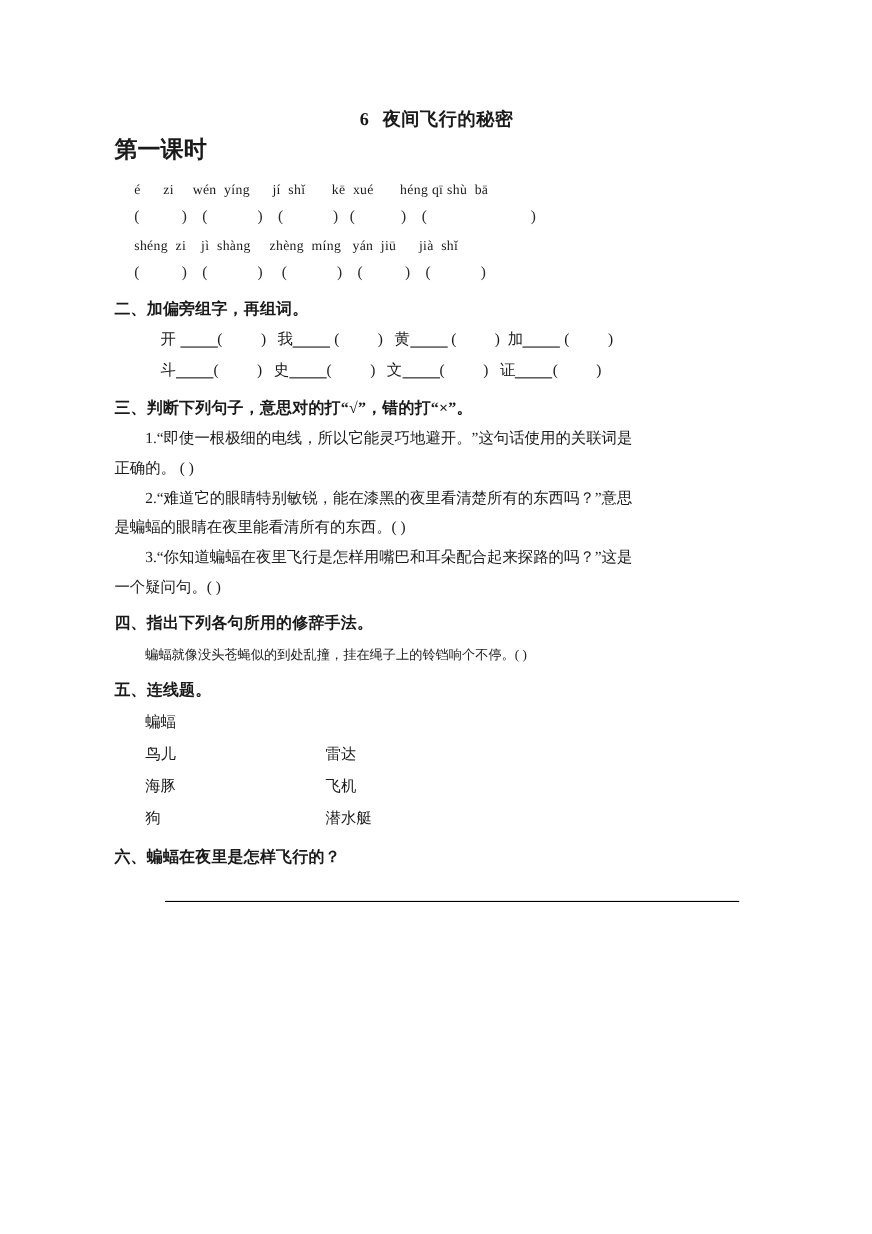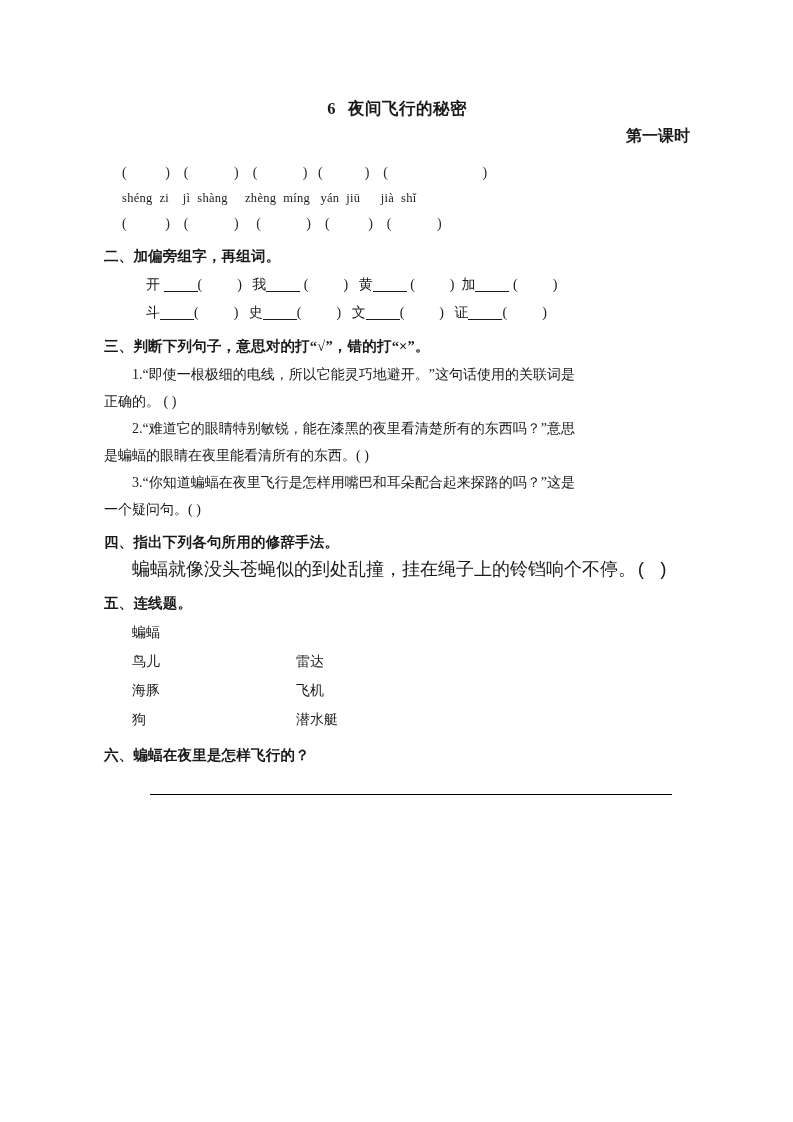--- a/index.html
+++ b/index.html
@@ -32,22 +32,22 @@
   .doc-title {
     text-align: center;
     font-size: 16.5px;
     font-weight: bold;
     letter-spacing: 0.5px;
     margin: 0 0 2px 0;
     line-height: 26px;
   }
   .doc-title .num { font-weight: bold; margin-right: 12px; font-family: "Liberation Serif", serif;}
   .doc-subtitle {
-    text-align: right;
-    font-size: 16px;
+    text-align: left;
+    font-size: 21px;
     font-weight: bold;
     margin: 0 0 12px 0;
     line-height: 24px;
   }
 
   
   .sec-head {
     font-size: 14.5px;
     font-weight: bold;
     line-height: 26px;
@@ -89,25 +89,24 @@
   
   .q-para {
     font-size: 14px;
     line-height: 27px;
     text-indent: 28px;
     margin: 0;
     text-align: justify;
   }
   .q-para.noindent { text-indent: 0; }
   .s4-sentence {
-    font-size: 18px;
+    font-size: 12px;
     line-height: 27px;
     text-indent: 28px;
     margin: 0;
-    font-family: Liberation Mono, monospace;
   }
 
   
   .match-block { margin-left: 28px; margin-top: 2px; text-align: right; }
   .match-row {
     font-size: 14px;
     line-height: 29px;
     position: relative;
     height: 29px;
   }
@@ -138,20 +137,21 @@
 
 <div class="page">
   <div class="content">
 
     <div class="doc-title">
       <span class="num">6</span><span>夜间飞行的秘密</span>
     </div>
     <div class="doc-subtitle">第一课时</div>
 
     <div class="pinyin-block">
+      <div class="pinyin-row">é      zi     wén  yíng      jí  shǐ       kē  xué       héng qī shù  bā</div>
       <div class="paren-row">(           )    (             )    (             )   (            )    (                           )</div>
       <div class="pinyin-row">shéng  zi    jì  shàng     zhèng  míng   yán  jiū      jià  shǐ</div>
       <div class="paren-row">(           )    (             )     (             )    (           )    (             )</div>
     </div>
 
     <div class="sec-head">二、加偏旁组字，再组词。</div>
     <div class="radical-block">
       <div class="radical-row"><span>开</span> <span class="blank-ul"></span><span>(          )</span>   <span>我</span><span class="blank-ul"></span> <span>(          )</span>   <span>黄</span><span class="blank-ul"></span> <span>(          )</span>  <span>加</span><span class="blank-ul"></span> <span>(          )</span></div>
       <div class="radical-row"><span>斗</span><span class="blank-ul"></span><span>(          )</span>   <span>史</span><span class="blank-ul"></span><span>(          )</span>   <span>文</span><span class="blank-ul"></span><span>(          )</span>   <span>证</span><span class="blank-ul"></span><span>(          )</span></div>
     </div>

